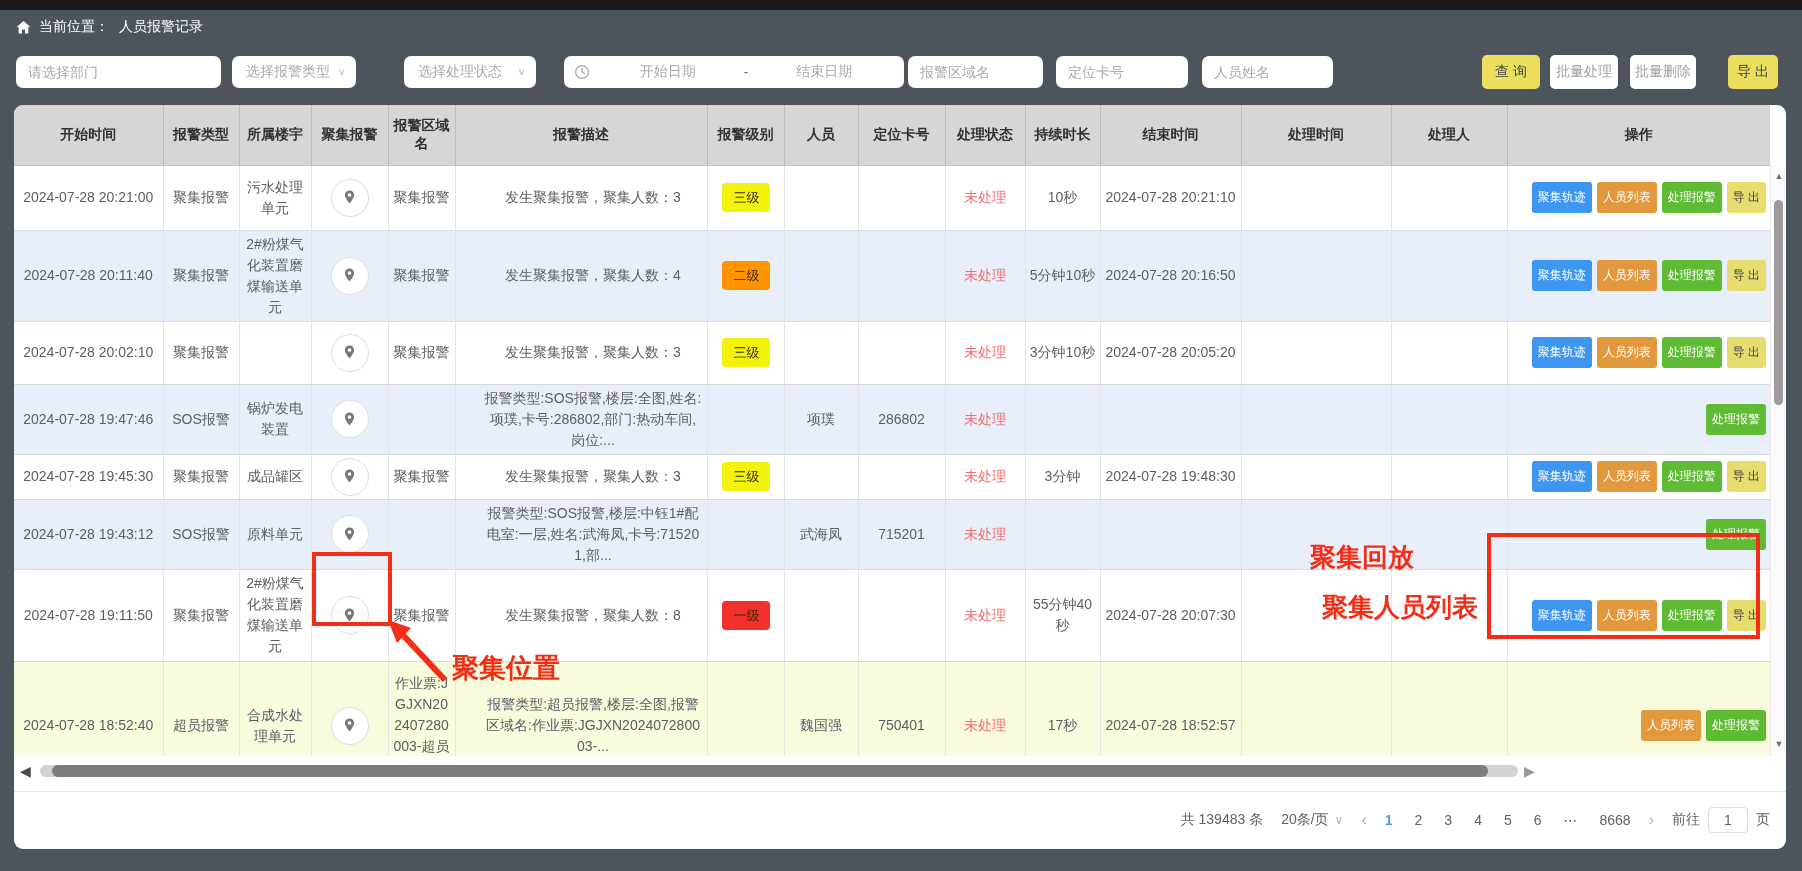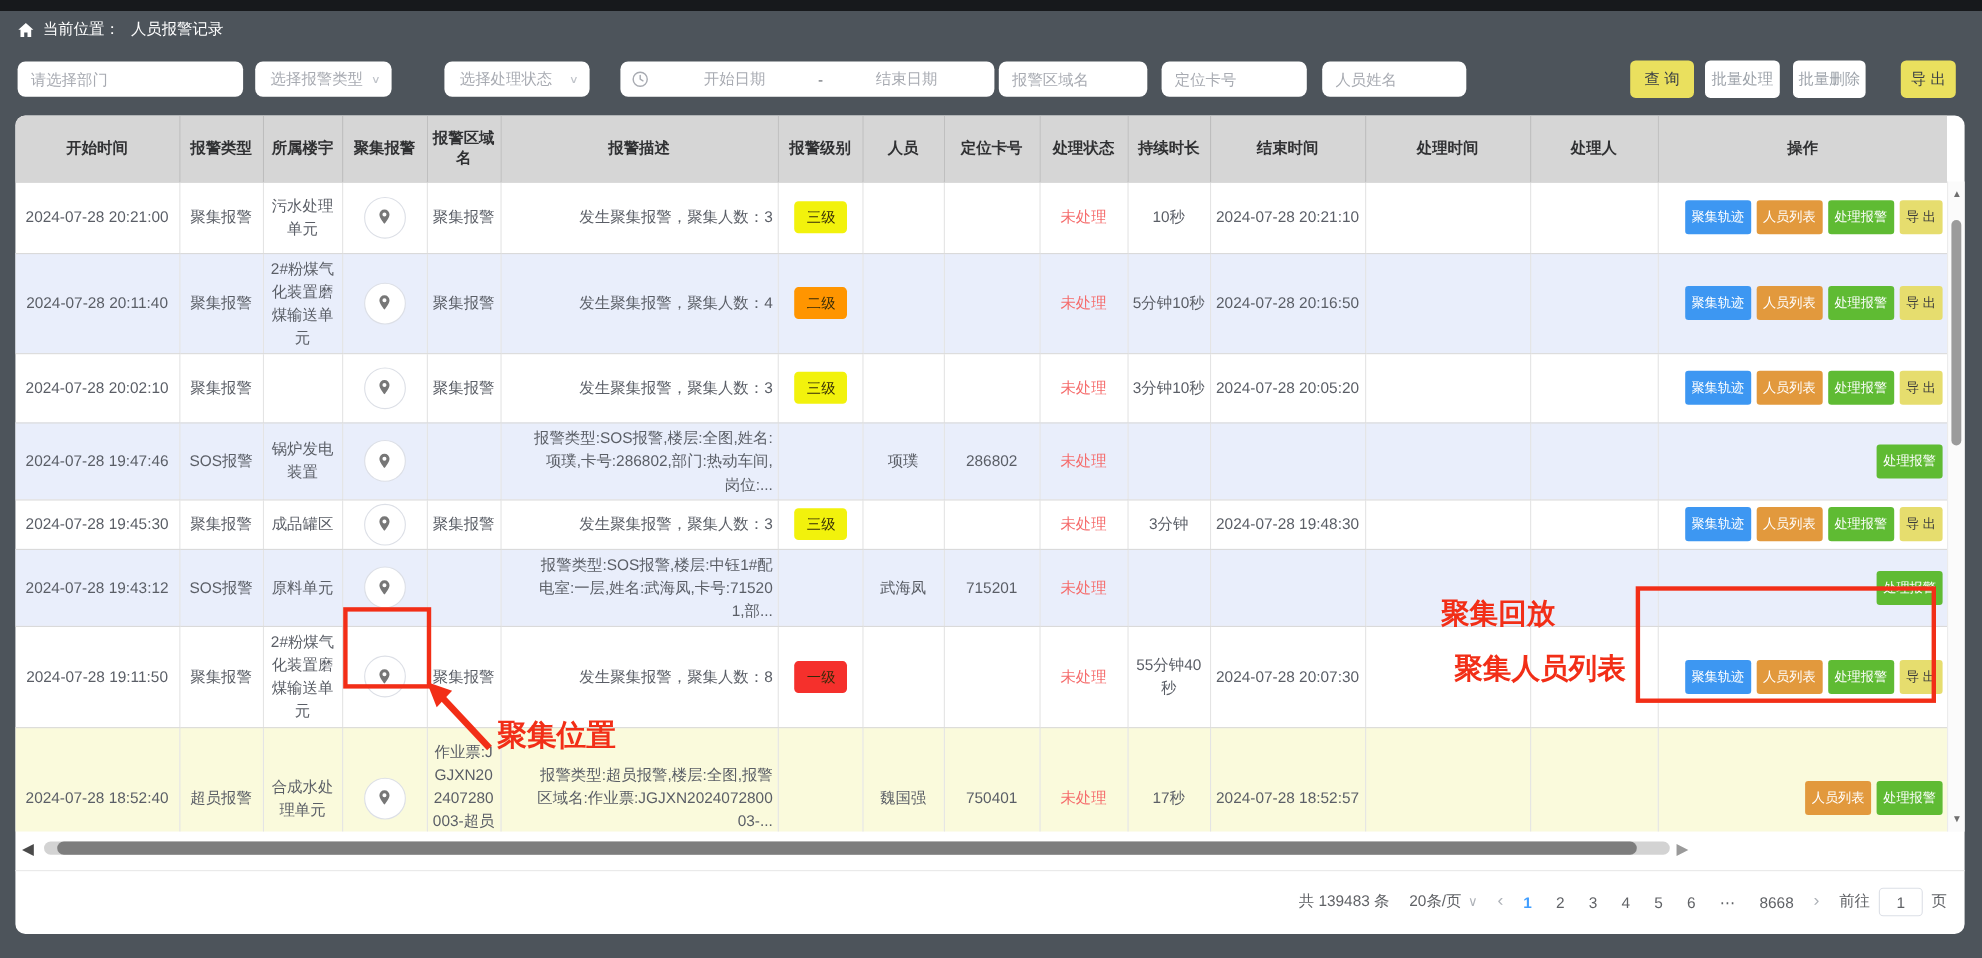--- a/index.html
+++ b/index.html
@@ -37,21 +37,21 @@
   td { font-size:14px; color:#5A5E66; text-align:center; border-right:1px solid #E4E4E4; border-bottom:1px solid #DADADA; padding:3px 4px; vertical-align:middle; line-height:21px; }
   td:last-child { border-right:none; }
   tr.row-blue td { background:#E9EEFB; }
   tr.row-hl td { background:#FAFADC; }
   tbody tr:nth-child(1){height:65px} tbody tr:nth-child(2){height:85px}
   tbody tr:nth-child(3){height:63px} tbody tr:nth-child(4){height:52px}
   tbody tr:nth-child(5){height:43px} tbody tr:nth-child(6){height:54px}
   tbody tr:nth-child(7){height:92px} tbody tr:nth-child(8){height:129px}
   td.c-time { white-space:nowrap; }
   td.c-building, td.c-area { word-break:break-all; }
-  td.c-desc { text-align:right; padding-left:28px; word-break:break-all; }
+  td.c-desc { text-align:center; padding-left:28px; word-break:break-all; }
   .loc { width:38px; height:38px; border:1px solid #DCDFE6; border-radius:50%; background:#FFF; display:inline-flex; align-items:center; justify-content:center; cursor:pointer; }
   .badge { display:inline-block; min-width:48px; padding:4px 10px; border-radius:4px; color:#332A08; font-size:13px;text-align:right; }
   .status { font-size:14px; }
   .ops { display:flex; gap:5px; justify-content:flex-end; padding-left:4px; flex-wrap:nowrap; }
   .op-btn { display:inline-block; padding:5px 6px; border-radius:3px; font-size:12px; white-space:nowrap; cursor:pointer; }
 
   
   .vscroll { position:absolute; left:1756px; top:60px; width:16px; height:591px; background:#FBFBFB; border-left:1px solid #ECECEC; }
   .vthumb { position:absolute; left:3px; top:35px; width:9px; height:205px; background:#9B9B9B; border-radius:5px; }
   .varrow { position:absolute; left:2px; width:12px; height:10px; color:#6F6F6F; font-size:9px; line-height:10px; text-align:center; }

